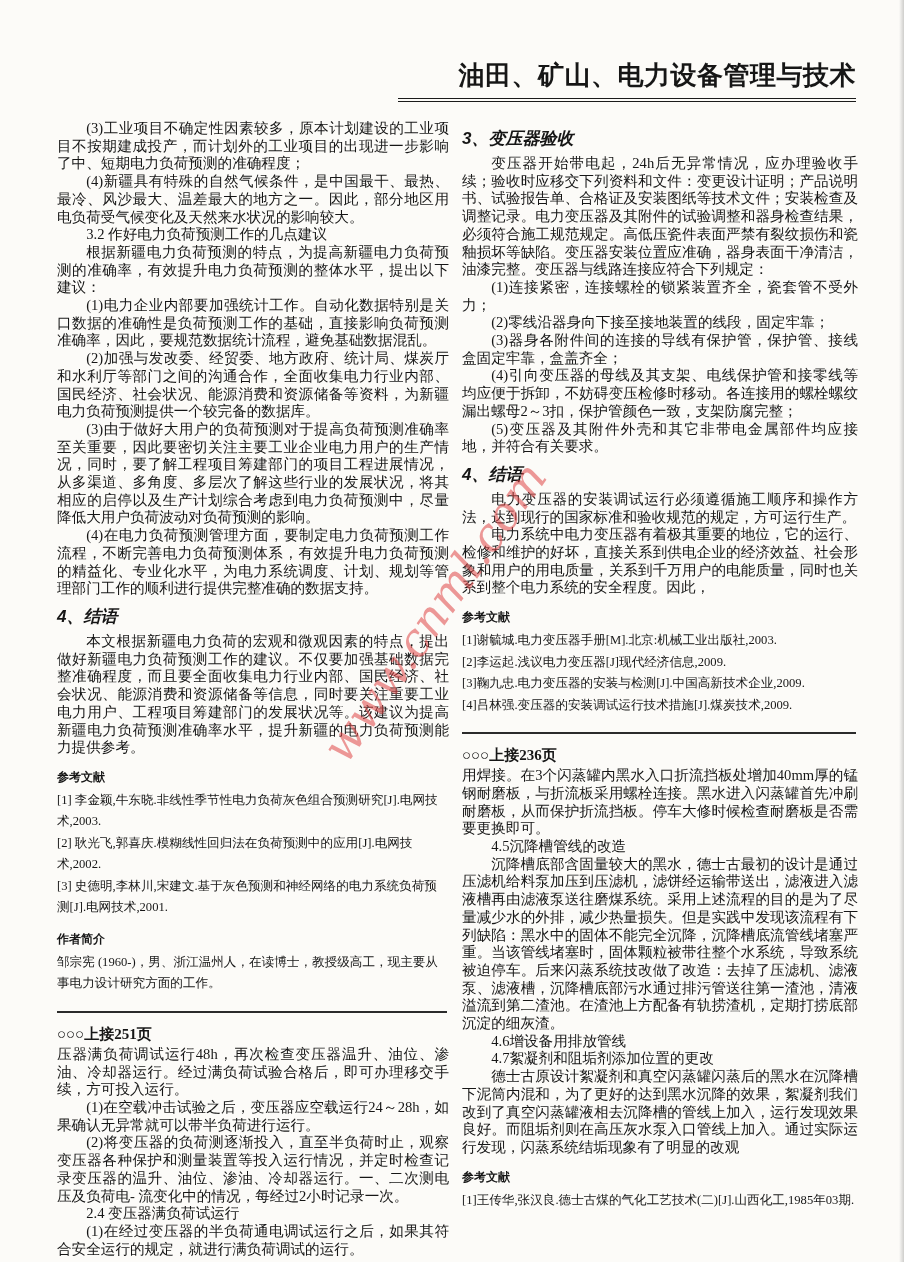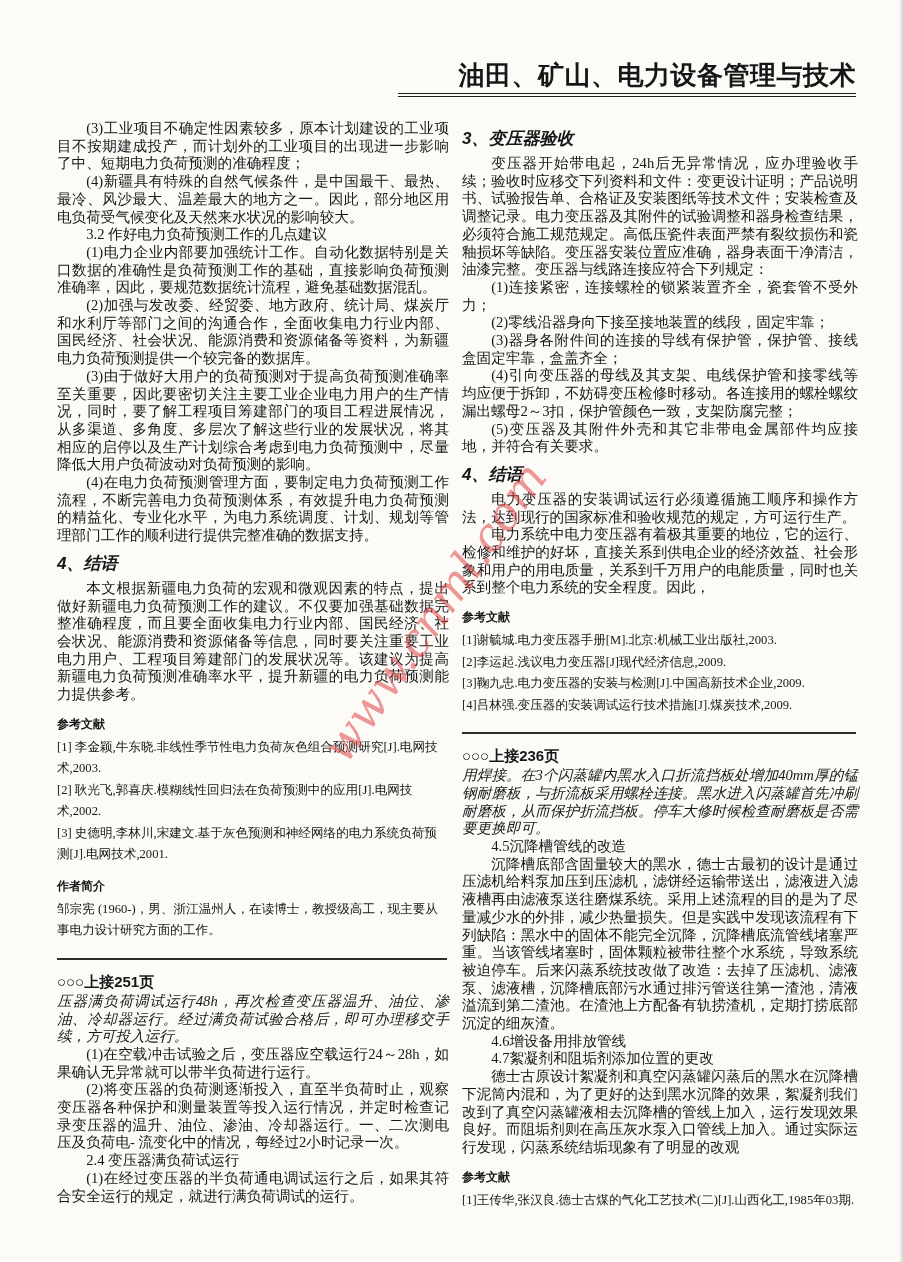--- a/index.html
+++ b/index.html
@@ -17,55 +17,56 @@
   }
   .scan-edge{
     position:absolute;top:0;right:0;width:5px;height:100%;
     background:linear-gradient(to right,rgba(0,0,0,0),rgba(0,0,0,.18));
   }
   
   .header{
     position:absolute;left:398px;top:58px;width:458px;
     text-align:right;
     border-bottom:4px double #1b1b1b;
+    padding-bottom:5px;
   }
   .header-title{
     font-size:26px;font-weight:bold;
     letter-spacing:.5px;
     font-family:"Liberation Sans","DejaVu Sans",sans-serif;
     white-space:nowrap;
   }
   
   .col{
     position:absolute;top:120px;
     font-size:14.6px;line-height:17.7px;
     text-align:justify;
   }
   .col-left{left:57px;width:392px;}
   .col-right{left:462px;width:396px;}
   
   .blk{margin:0;}
   .p{text-indent:2em;}
-  .p0{text-indent:0;font-style:italic;}
+  .p0{text-indent:0;}
   .h2{
     font-weight:bold;font-size:17px;line-height:22px;
     margin:8px 0 5px;text-indent:0;
     font-family:"Liberation Sans","DejaVu Sans",sans-serif;
     font-style:italic;
   }
   .refhead{
     font-weight:bold;font-size:12px;line-height:18px;
     margin:11px 0 4px;text-indent:0;
     font-family:"Liberation Sans","DejaVu Sans",sans-serif;
   }
   .ref{font-size:12.6px;line-height:21.5px;text-indent:0;text-align:left;}
   .cont{
     font-weight:bold;font-size:15px;line-height:19px;
     margin:0 0 2px;text-indent:0;
-    font-family:Liberation Sans, sans-serif;
+    font-family:Liberation Serif, serif;
   }
   .divider{
     border:none;border-top:2px solid #2b2b2b;
     margin:16px 2px 12px 0;height:0;
   }
   
   .watermark{
     position:absolute;left:258px;top:585px;
     transform:rotate(-55deg);
     font-size:46px;
@@ -81,20 +82,21 @@
 
 <div class="page">
   <div class="header">
     <div class="header-title">油田、矿山、电力设备管理与技术</div>
   </div>
 
   <div class="col col-left">
       <div class="blk p">(3)工业项目不确定性因素较多，原本计划建设的工业项目不按期建成投产，而计划外的工业项目的出现进一步影响了中、短期电力负荷预测的准确程度；</div>
       <div class="blk p">(4)新疆具有特殊的自然气候条件，是中国最干、最热、最冷、风沙最大、温差最大的地方之一。因此，部分地区用电负荷受气候变化及天然来水状况的影响较大。</div>
       <div class="blk p">3.2 作好电力负荷预测工作的几点建议</div>
+      <div class="blk p">根据新疆电力负荷预测的特点，为提高新疆电力负荷预测的准确率，有效提升电力负荷预测的整体水平，提出以下建议：</div>
       <div class="blk p">(1)电力企业内部要加强统计工作。自动化数据特别是关口数据的准确性是负荷预测工作的基础，直接影响负荷预测准确率，因此，要规范数据统计流程，避免基础数据混乱。</div>
       <div class="blk p">(2)加强与发改委、经贸委、地方政府、统计局、煤炭厅和水利厅等部门之间的沟通合作，全面收集电力行业内部、国民经济、社会状况、能源消费和资源储备等资料，为新疆电力负荷预测提供一个较完备的数据库。</div>
       <div class="blk p">(3)由于做好大用户的负荷预测对于提高负荷预测准确率至关重要，因此要密切关注主要工业企业电力用户的生产情况，同时，要了解工程项目筹建部门的项目工程进展情况，从多渠道、多角度、多层次了解这些行业的发展状况，将其相应的启停以及生产计划综合考虑到电力负荷预测中，尽量降低大用户负荷波动对负荷预测的影响。</div>
       <div class="blk p">(4)在电力负荷预测管理方面，要制定电力负荷预测工作流程，不断完善电力负荷预测体系，有效提升电力负荷预测的精益化、专业化水平，为电力系统调度、计划、规划等管理部门工作的顺利进行提供完整准确的数据支持。</div>
       <div class="blk h2">4、结语</div>
       <div class="blk p">本文根据新疆电力负荷的宏观和微观因素的特点，提出做好新疆电力负荷预测工作的建议。不仅要加强基础数据完整准确程度，而且要全面收集电力行业内部、国民经济、社会状况、能源消费和资源储备等信息，同时要关注重要工业电力用户、工程项目筹建部门的发展状况等。该建议为提高新疆电力负荷预测准确率水平，提升新疆的电力负荷预测能力提供参考。</div>
       <div class="blk refhead">参考文献</div>
       <div class="blk ref">[1] 李金颖,牛东晓.非线性季节性电力负荷灰色组合预测研究[J].电网技术,2003.</div>
       <div class="blk ref">[2] 耿光飞,郭喜庆.模糊线性回归法在负荷预测中的应用[J].电网技术,2002.</div>
       <div class="blk ref">[3] 史德明,李林川,宋建文.基于灰色预测和神经网络的电力系统负荷预测[J].电网技术,2001.</div>

